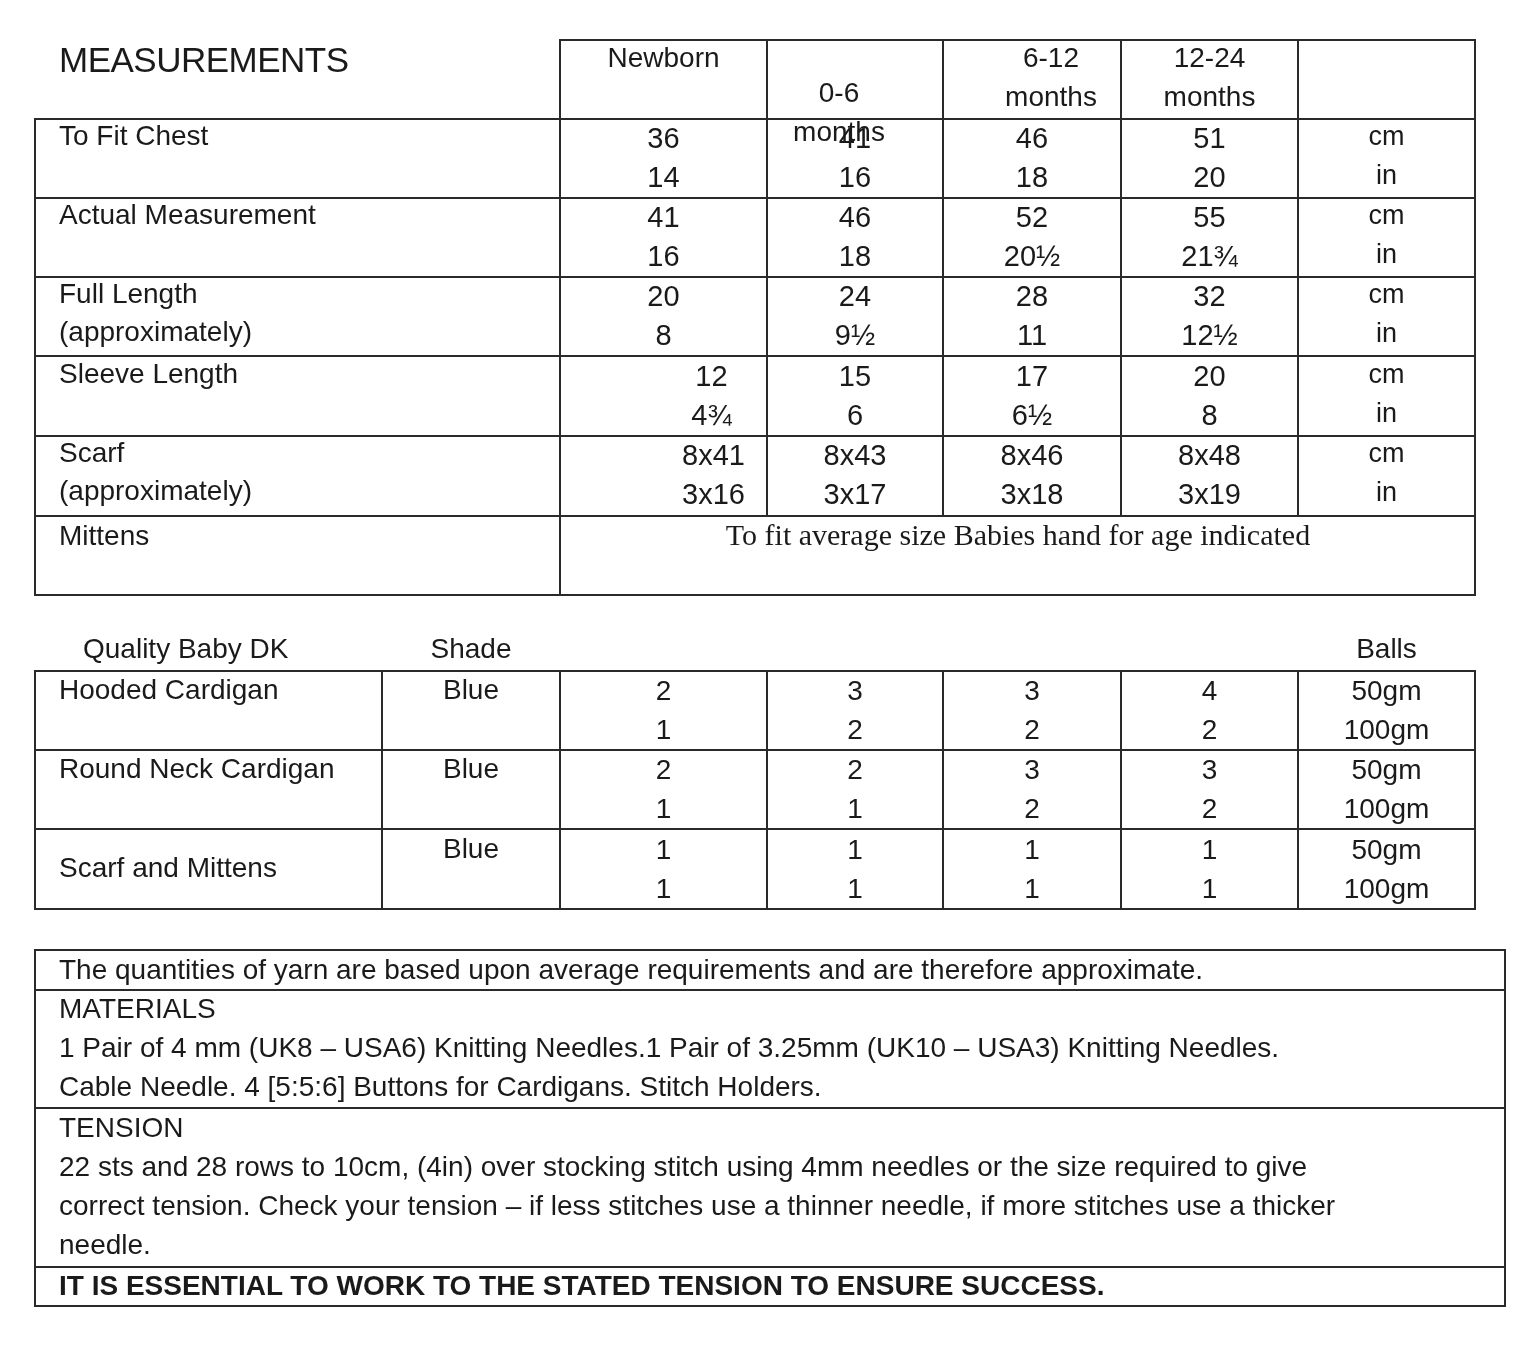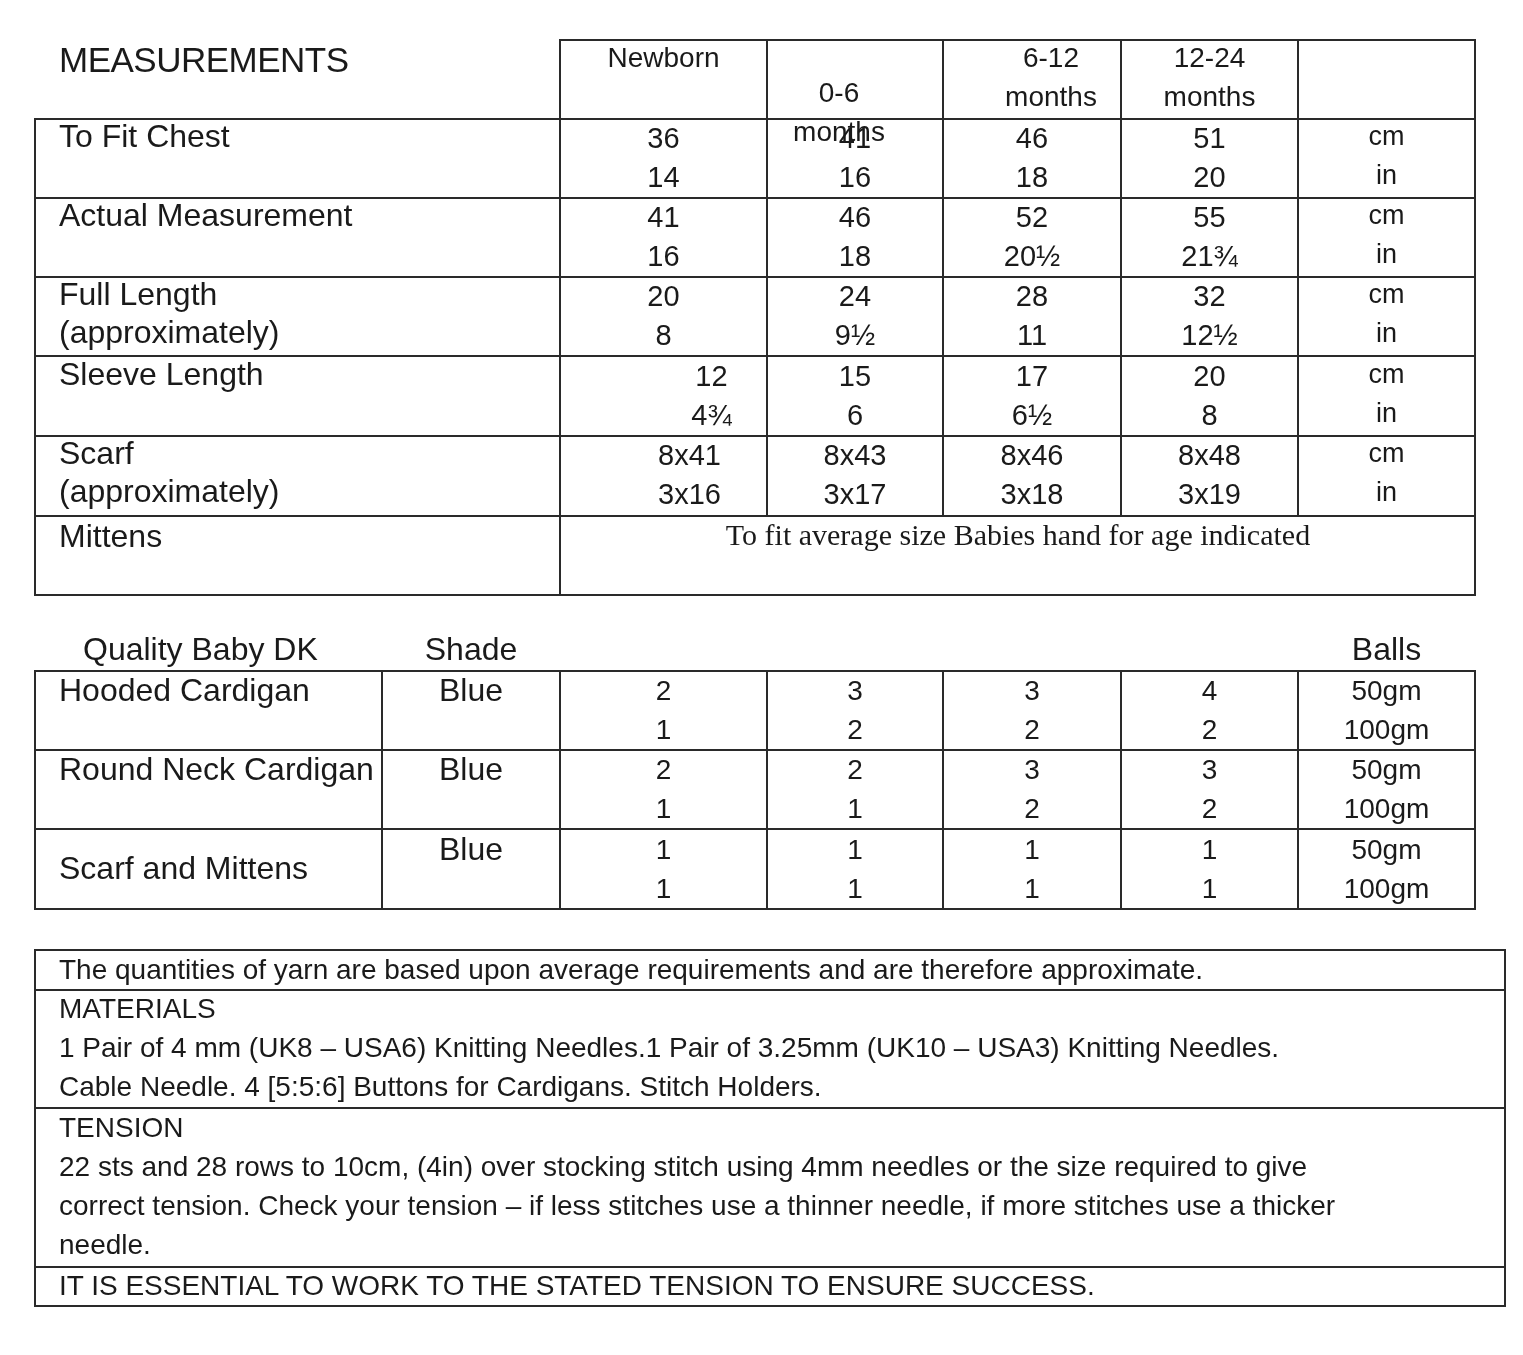--- a/index.html
+++ b/index.html
@@ -2,21 +2,21 @@
 <html><head>
 <meta charset="utf-8">
 <style>
   html, body { margin: 0; padding: 0; background: #ffffff; }
   body { width: 1523px; height: 1355px; position: relative; overflow: hidden;
          font-family: "Liberation Sans", "DejaVu Sans", sans-serif; color: #1a1a1a; }
   .abs { position: absolute; }
   .hline { position: absolute; height: 0; border-top: 2px solid #2a2a2a; }
   .vline { position: absolute; width: 0; border-left: 2px solid #2a2a2a; }
   .title { left: 59px; top: 40px; font-size: 35px; letter-spacing: -0.5px; }
-  .lbl { font-size: 32px; line-height: 38px; white-space: nowrap; }
+  .lbl { font-size: 28px; line-height: 38px; white-space: nowrap; }
   .hdr { font-size: 28px; line-height: 39px; text-align: center; white-space: nowrap; }
   .num { font-size: 29px; line-height: 39px; text-align: center; white-space: nowrap; }
   .unit { font-size: 27px; line-height: 39px; text-align: center; white-space: nowrap; }
   .serif { font-family: "Liberation Serif", "DejaVu Serif", serif; font-size: 30px; white-space: nowrap; }
   .para { font-size: 28px; line-height: 39px; white-space: nowrap; }
 </style>
 </head>
 <body>
 
 <div>
@@ -159,21 +159,21 @@
         <div class="abs unit" style="left:1298px; top:355px; width:177px;">
             <div>cm</div>
             <div>in</div>
           </div>
       </div>
       <div>
         <div class="abs lbl" style="left:59px; top:434px;">
             <div>Scarf</div>
             <div>(approximately)</div>
           </div>
-        <div class="abs num" style="left:568px; top:436px; width:243px;">
+        <div class="abs num" style="left:592px; top:436px; width:243px;">
               <div>8x41</div>
               <div>3x16</div>
             </div>
         <div class="abs num" style="left:767px; top:436px; width:176px;">
               <div>8x43</div>
               <div>3x17</div>
             </div>
         <div class="abs num" style="left:943px; top:436px; width:178px;">
               <div>8x46</div>
               <div>3x18</div>
@@ -301,14 +301,14 @@
 
   <div class="abs para" style="left:59px; top:989px;">MATERIALS</div>
   <div class="abs para" style="left:59px; top:1028px;">1 Pair of 4 mm (UK8 – USA6) Knitting Needles.1 Pair of 3.25mm (UK10 – USA3) Knitting Needles.</div>
   <div class="abs para" style="left:59px; top:1067px;">Cable Needle. 4 [5:5:6] Buttons for Cardigans. Stitch Holders.</div>
 
   <div class="abs para" style="left:59px; top:1108px;">TENSION</div>
   <div class="abs para" style="left:59px; top:1147px;">22 sts and 28 rows to 10cm, (4in) over stocking stitch using 4mm needles or the size required to give</div>
   <div class="abs para" style="left:59px; top:1186px;">correct tension. Check your tension – if less stitches use a thinner needle, if more stitches use a thicker</div>
   <div class="abs para" style="left:59px; top:1225px;">needle.</div>
 
-  <div class="abs para" style="left:59px; top:1266px;">IT IS ESSENTIAL TO WORK TO THE STATED TENSION TO ENSURE SUCCESS.</div>
+  <div class="abs para" style="left:59px; top:1266px;font-weight:bold;">IT IS ESSENTIAL TO WORK TO THE STATED TENSION TO ENSURE SUCCESS.</div>
 </div>
 
 </body></html>

